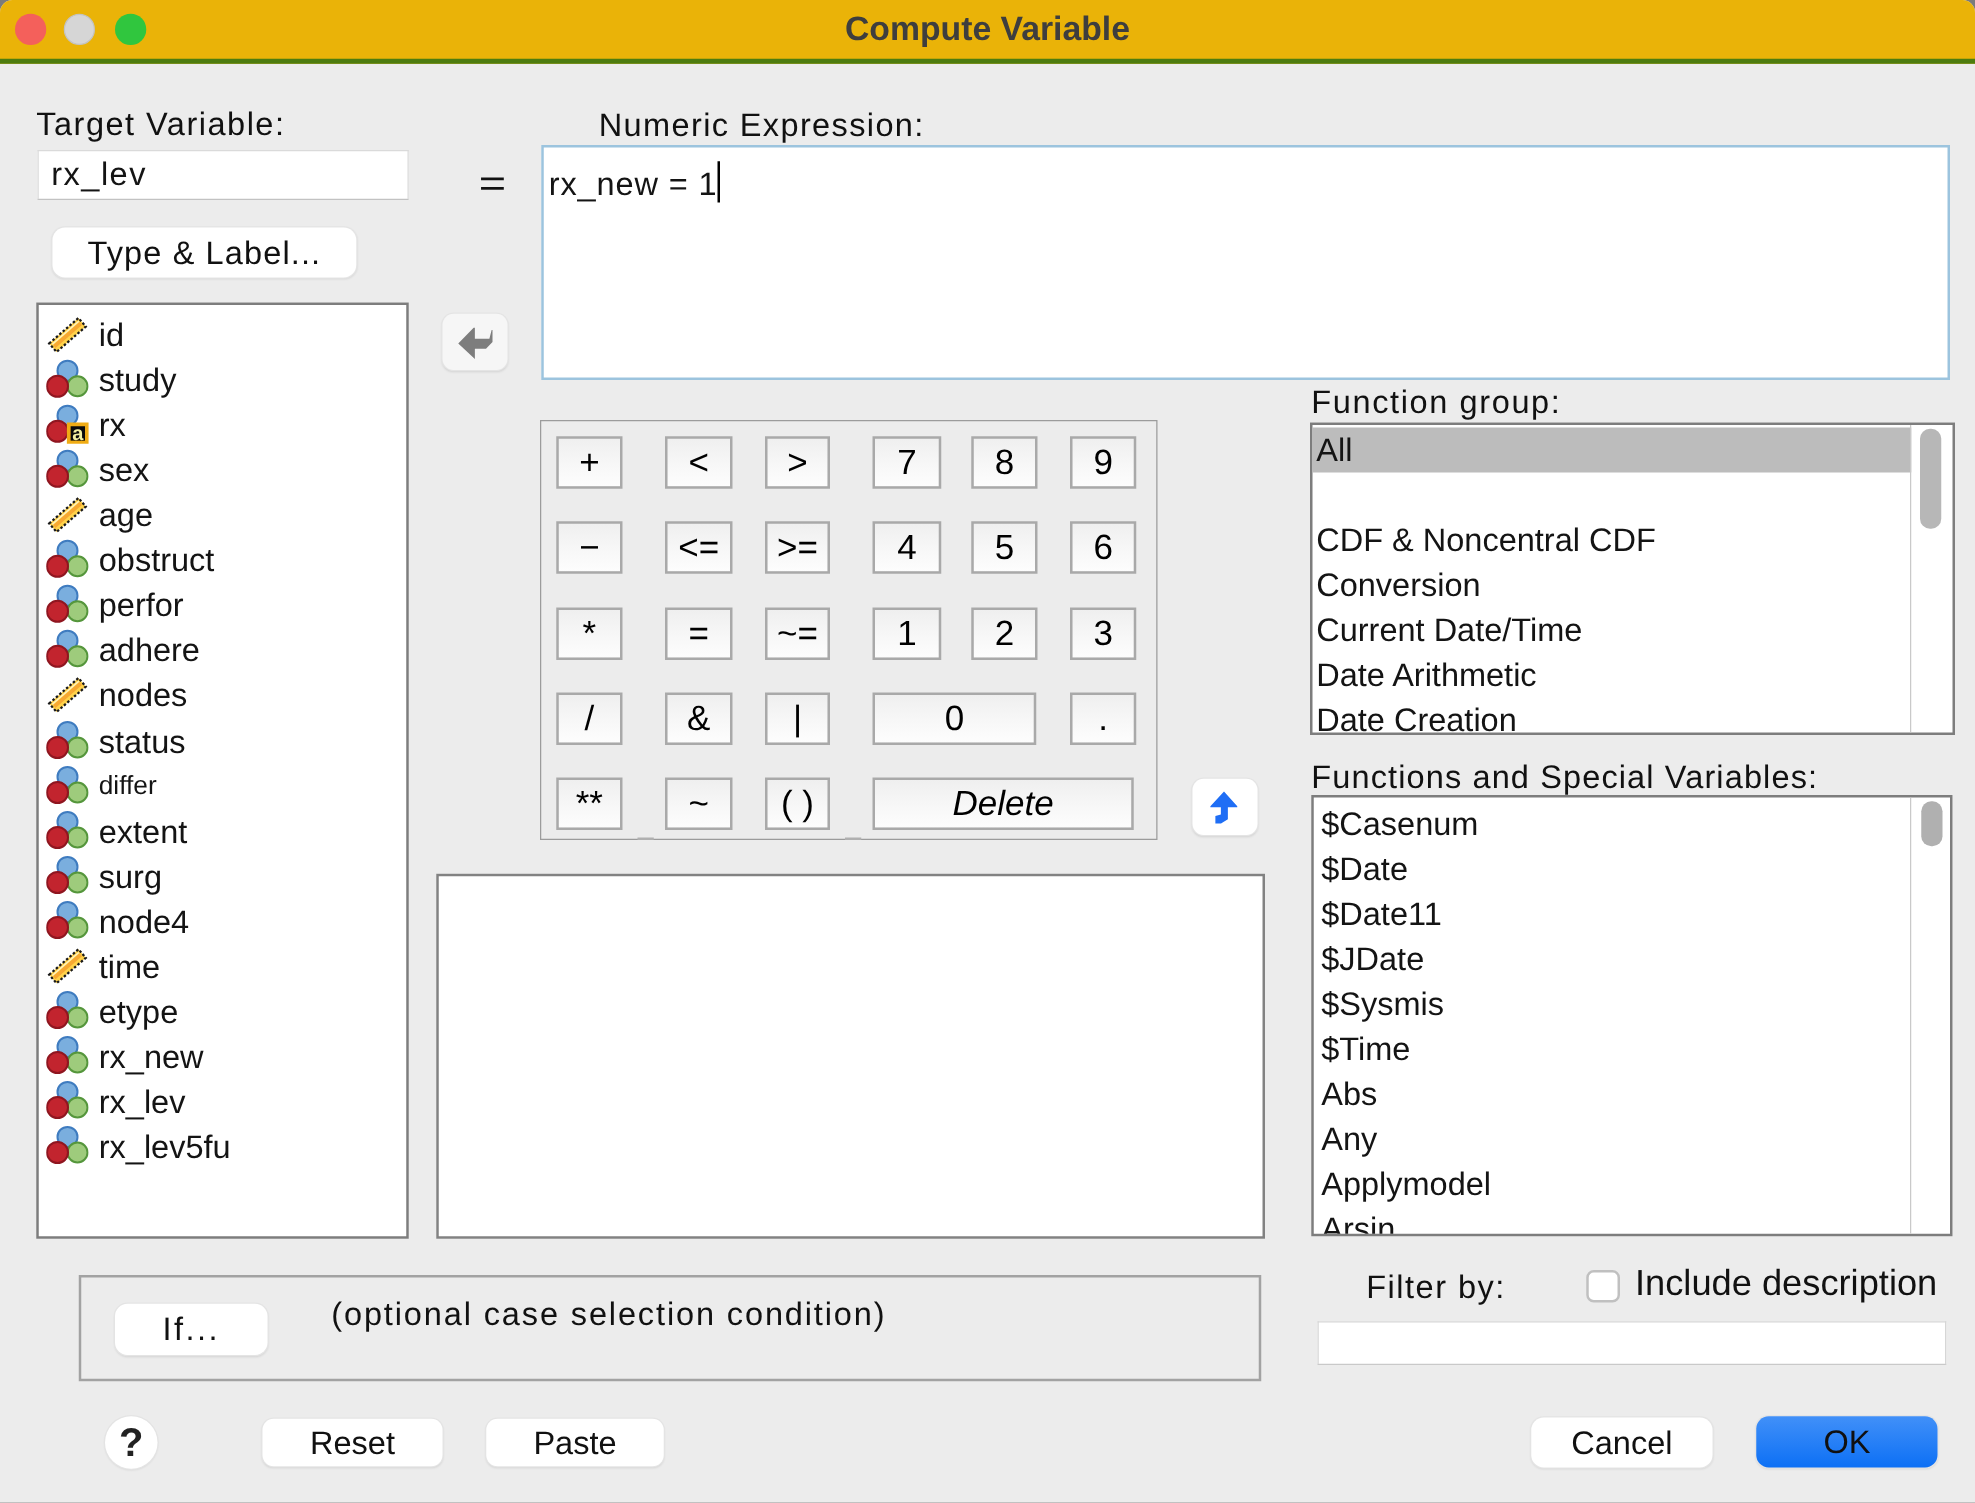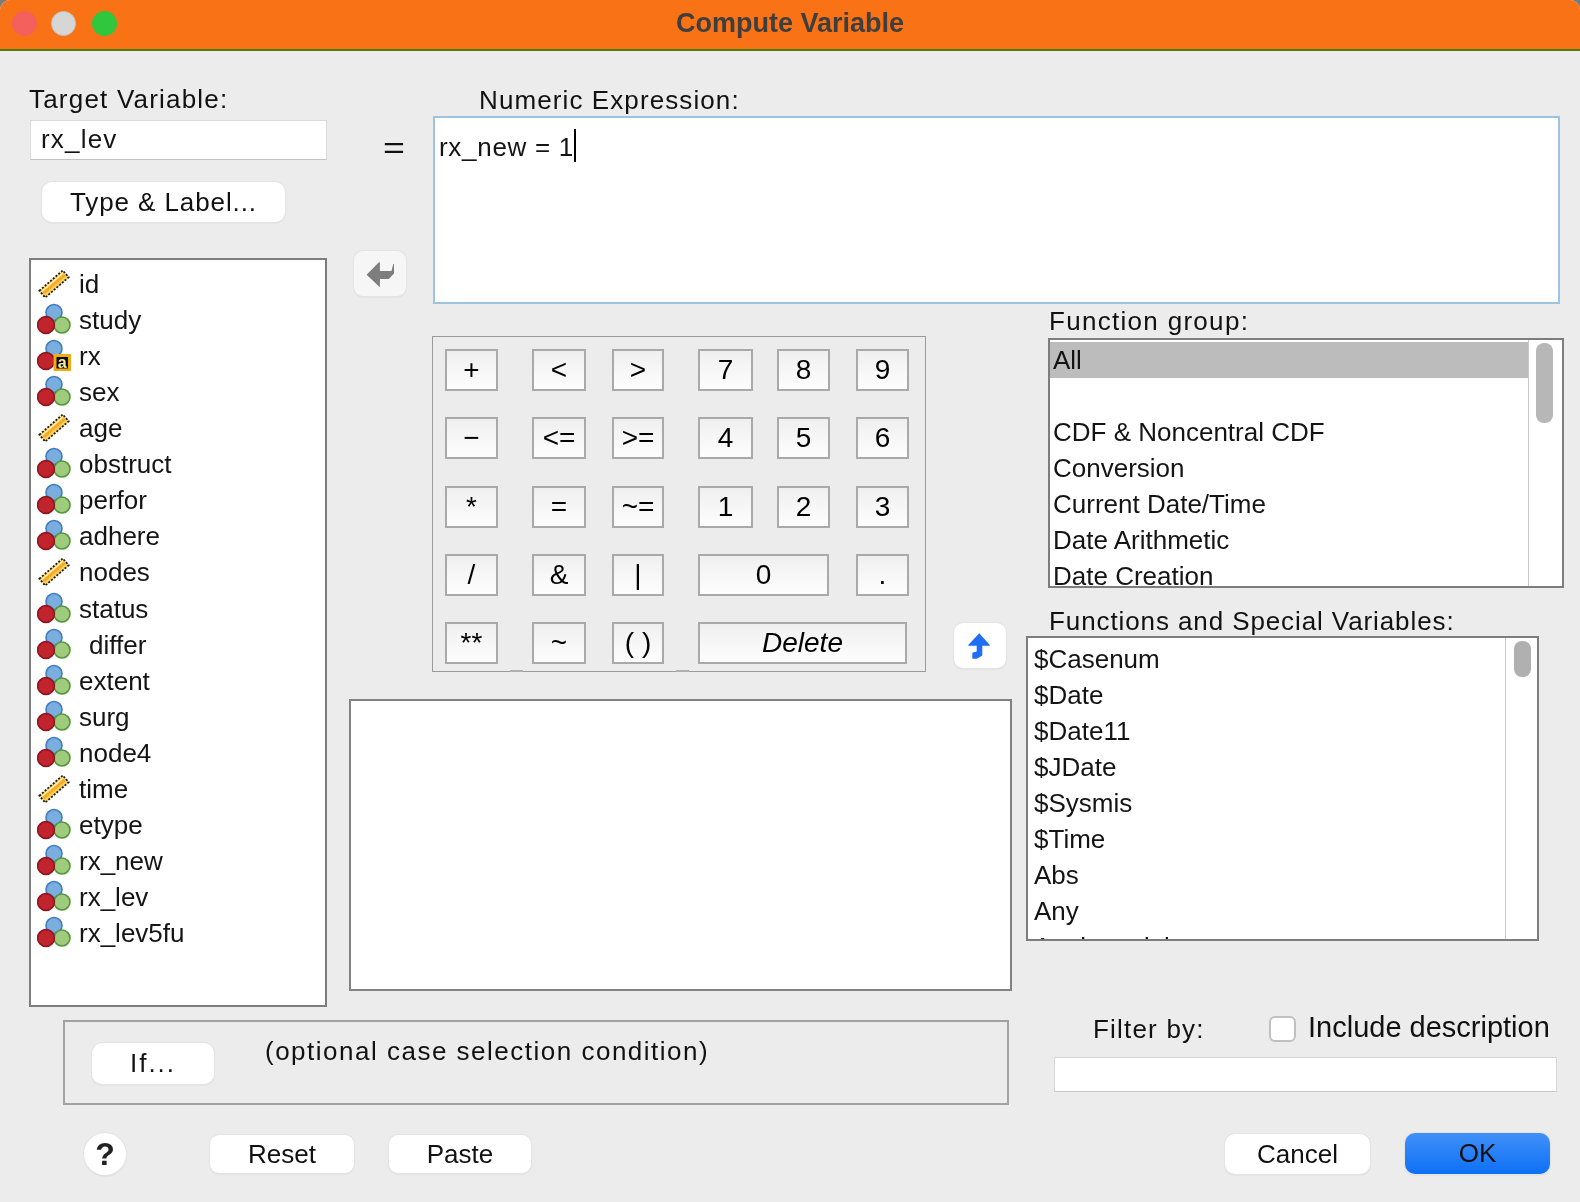--- a/index.html
+++ b/index.html
@@ -1,21 +1,21 @@
 <!DOCTYPE html>
 <html><head>
 <meta charset="utf-8">
 <style>
   * { margin:0; padding:0; box-sizing:border-box; }
   html,body { width:1580px; height:1202px; background:#7b7b7b; }
   body { font-family:"Liberation Sans", sans-serif; color:#141414; }
   #win { position:absolute; left:0; top:0; width:1580px; height:1202px;
          background:#ececec; border-radius:10px 10px 0 0; overflow:hidden; }
   #titlebar { position:absolute; left:0; top:0; width:1580px; height:51px;
-              background:#f97316; border-bottom:2px solid #4d7c0f; }
+              background:#eab308; border-bottom:4px solid #4d7c0f; }
   .tl { position:absolute; top:11px; width:25px; height:25px; border-radius:50%; }
   #title { position:absolute; top:8px; left:0; width:1580px; text-align:center;
            font-size:27px; font-weight:bold; color:#3e3e3e; }
   .lbl { position:absolute; font-size:26px; color:#111; white-space:nowrap; }
   .inputbox { position:absolute; background:#fff; border:1px solid #dadada; border-bottom-color:#c2c2c2; }
   .whitebtn { position:absolute; background:#fff; border-radius:10px;
               box-shadow:0 0 0 1px #e4e4e4, 0 1px 2px rgba(0,0,0,0.12);
               font-size:26px; color:#111; text-align:center; }
   .listbox { position:absolute; background:#fff; border:2px solid #7d7d7d; overflow:hidden; }
   .kbtn { position:absolute; background:linear-gradient(180deg,#efefef 0%,#f8f8f8 60%,#fdfdfd 100%);
@@ -31,21 +31,21 @@
     <div class="tl" style="left:51px; background:#d6d6d6; border:1px solid #c3c3c3;"></div>
     <div class="tl" style="left:92px; background:#30c63e;"></div>
     <div id="title">Compute Variable</div>
   </div>
 
   <div class="lbl" style="left:29px; top:84px; letter-spacing:1.2px;">Target Variable:</div>
   <div class="inputbox" style="left:30px; top:120px; width:297px; height:40px;
        font-size:26px; line-height:36px; padding-left:10px; letter-spacing:1.2px;">rx_lev</div>
   <div class="whitebtn" style="left:42px; top:182px; width:243px; height:40px; line-height:40px; letter-spacing:0.9px;">Type &amp; Label...</div>
 
-  <div class="listbox" id="varlist" style="left:29px; top:242px; width:298px; height:749px;margin-top:16px;">
+  <div class="listbox" id="varlist" style="left:29px; top:242px; width:298px; height:749px;">
       <div style="position:absolute;left:6px;top:7px;"><svg width="34" height="34" viewBox="0 0 34 34">
           <g transform="rotate(-41 17 17)">
             <rect x="1.5" y="12.5" width="31" height="9" fill="#ffd24a" stroke="#1a1a1a" stroke-width="1.8" stroke-dasharray="2,1.6"></rect>
             <rect x="3" y="15.5" width="28" height="3" fill="#f7a832"></rect>
             <rect x="3" y="14" width="28" height="1.2" fill="#fff3c0"></rect>
           </g>
         </svg></div>
       <div style="position:absolute;left:48px;top:6px;font-size:26px;line-height:36px;">id</div>
       <div style="position:absolute;left:6px;top:43.06px;"><svg width="34" height="32" viewBox="0 0 34 32">
           <circle cx="17" cy="9.5" r="8" fill="#7aaede" stroke="#3f7cc0" stroke-width="1.6"></circle>
@@ -104,21 +104,21 @@
           <circle cx="17" cy="9.5" r="8" fill="#7aaede" stroke="#3f7cc0" stroke-width="1.6"></circle>
           <circle cx="25" cy="22" r="8" fill="#9ecb7c" stroke="#55963c" stroke-width="1.6"></circle>
           <circle cx="9" cy="22" r="8.4" fill="#c2242e" stroke="#8f1620" stroke-width="1.6"></circle>
         </svg></div>
       <div style="position:absolute;left:48px;top:330.53999999999996px;font-size:26px;line-height:36px;">status</div>
       <div style="position:absolute;left:6px;top:367.6px;"><svg width="34" height="32" viewBox="0 0 34 32">
           <circle cx="17" cy="9.5" r="8" fill="#7aaede" stroke="#3f7cc0" stroke-width="1.6"></circle>
           <circle cx="25" cy="22" r="8" fill="#9ecb7c" stroke="#55963c" stroke-width="1.6"></circle>
           <circle cx="9" cy="22" r="8.4" fill="#c2242e" stroke="#8f1620" stroke-width="1.6"></circle>
         </svg></div>
-      <div style="position:absolute;left:58px;top:366.6px;font-size:26px;line-height:36px;">differ</div>
+      <div style="position:absolute;left:48px;top:366.6px;font-size:21px;line-height:36px;">differ</div>
       <div style="position:absolute;left:6px;top:403.6600000000001px;"><svg width="34" height="32" viewBox="0 0 34 32">
           <circle cx="17" cy="9.5" r="8" fill="#7aaede" stroke="#3f7cc0" stroke-width="1.6"></circle>
           <circle cx="25" cy="22" r="8" fill="#9ecb7c" stroke="#55963c" stroke-width="1.6"></circle>
           <circle cx="9" cy="22" r="8.4" fill="#c2242e" stroke="#8f1620" stroke-width="1.6"></circle>
         </svg></div>
       <div style="position:absolute;left:48px;top:402.6600000000001px;font-size:26px;line-height:36px;">extent</div>
       <div style="position:absolute;left:6px;top:439.72px;"><svg width="34" height="32" viewBox="0 0 34 32">
           <circle cx="17" cy="9.5" r="8" fill="#7aaede" stroke="#3f7cc0" stroke-width="1.6"></circle>
           <circle cx="25" cy="22" r="8" fill="#9ecb7c" stroke="#55963c" stroke-width="1.6"></circle>
           <circle cx="9" cy="22" r="8.4" fill="#c2242e" stroke="#8f1620" stroke-width="1.6"></circle>
@@ -237,21 +237,21 @@
       <div class="row" style="top:74px; padding-left:3px;">CDF &amp; Noncentral CDF</div>
       <div class="row" style="top:110px; padding-left:3px;">Conversion</div>
       <div class="row" style="top:146px; padding-left:3px;">Current Date/Time</div>
       <div class="row" style="top:182px; padding-left:3px;">Date Arithmetic</div>
       <div class="row" style="top:218px; padding-left:3px;">Date Creation</div>
       <div style="position:absolute; right:33px; top:0; width:1px; height:246px; background:#c9c9c9;"></div>
       <div style="position:absolute; right:9px; top:3px; width:17px; height:80px; background:#b7b7b7; border-radius:8px;"></div>
     </div>
 
   <div class="lbl" style="left:1049px; top:606px; letter-spacing:0.9px;">Functions and Special Variables:</div>
-  <div class="listbox" id="funcs" style="left:1026px; top:636px; width:513px; height:305px;padding-left:26px;">
+  <div class="listbox" id="funcs" style="left:1049px; top:636px; width:513px; height:353px;padding-left:26px;">
       <div class="row" style="top:3px; padding-left:6px;">$Casenum</div>
       <div class="row" style="top:39px; padding-left:6px;">$Date</div>
       <div class="row" style="top:75px; padding-left:6px;">$Date11</div>
       <div class="row" style="top:111px; padding-left:6px;">$JDate</div>
       <div class="row" style="top:147px; padding-left:6px;">$Sysmis</div>
       <div class="row" style="top:183px; padding-left:6px;">$Time</div>
       <div class="row" style="top:219px; padding-left:6px;">Abs</div>
       <div class="row" style="top:255px; padding-left:6px;">Any</div>
       <div class="row" style="top:291px; padding-left:6px;">Applymodel</div>
       <div class="row" style="top:327px; padding-left:6px;">Arsin</div>

